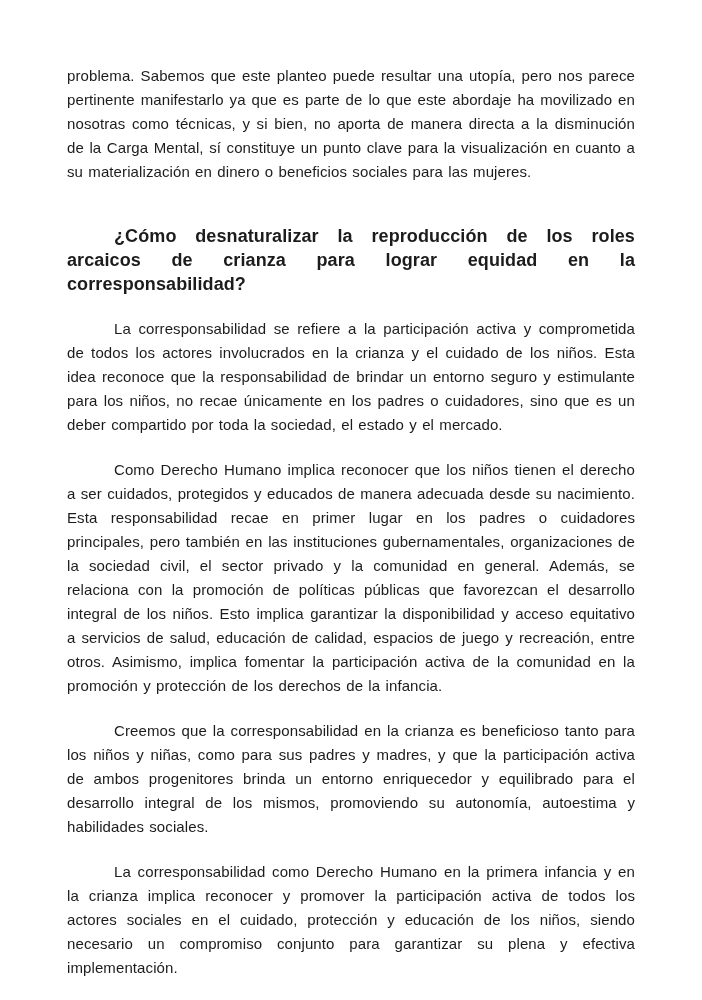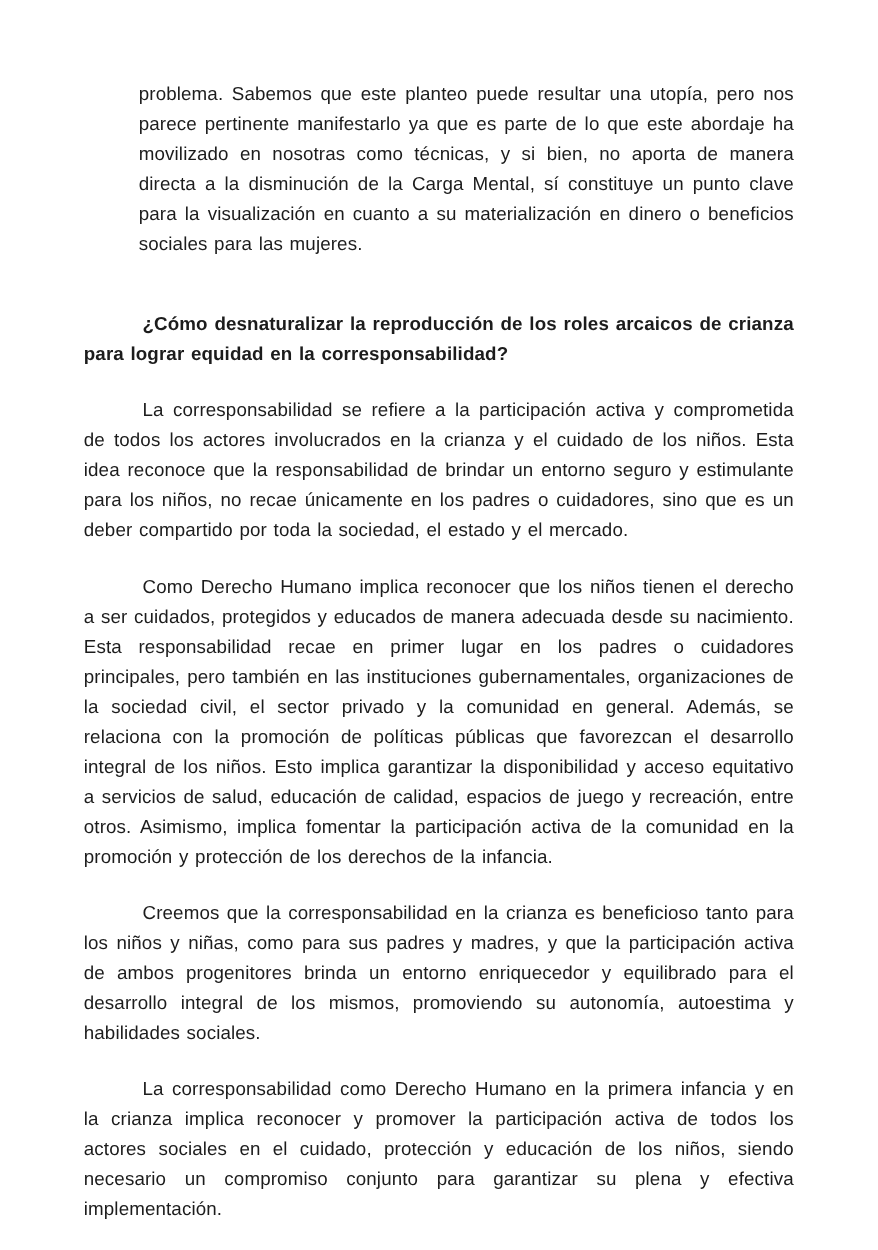--- a/index.html
+++ b/index.html
@@ -22,25 +22,24 @@
     margin: 0 0 21px 0;
     font-size: 15px;
     line-height: 24px;
     text-align: justify;
     text-indent: 47px;
     letter-spacing: 0.1px;
     word-spacing: 1px;
   }
   .body-par.no-indent {
     text-indent: 0;
-    margin-left: 44px;
   }
   .section-heading {
     margin: 40px 0 21px 0;
-    font-size: 15px;
+    font-size: 18px;
     line-height: 24px;
     font-weight: bold;
     text-align: justify;
     text-indent: 47px;
     letter-spacing: 0.1px;
     word-spacing: 1px;
   }
 </style>
 </head>
 <body>

